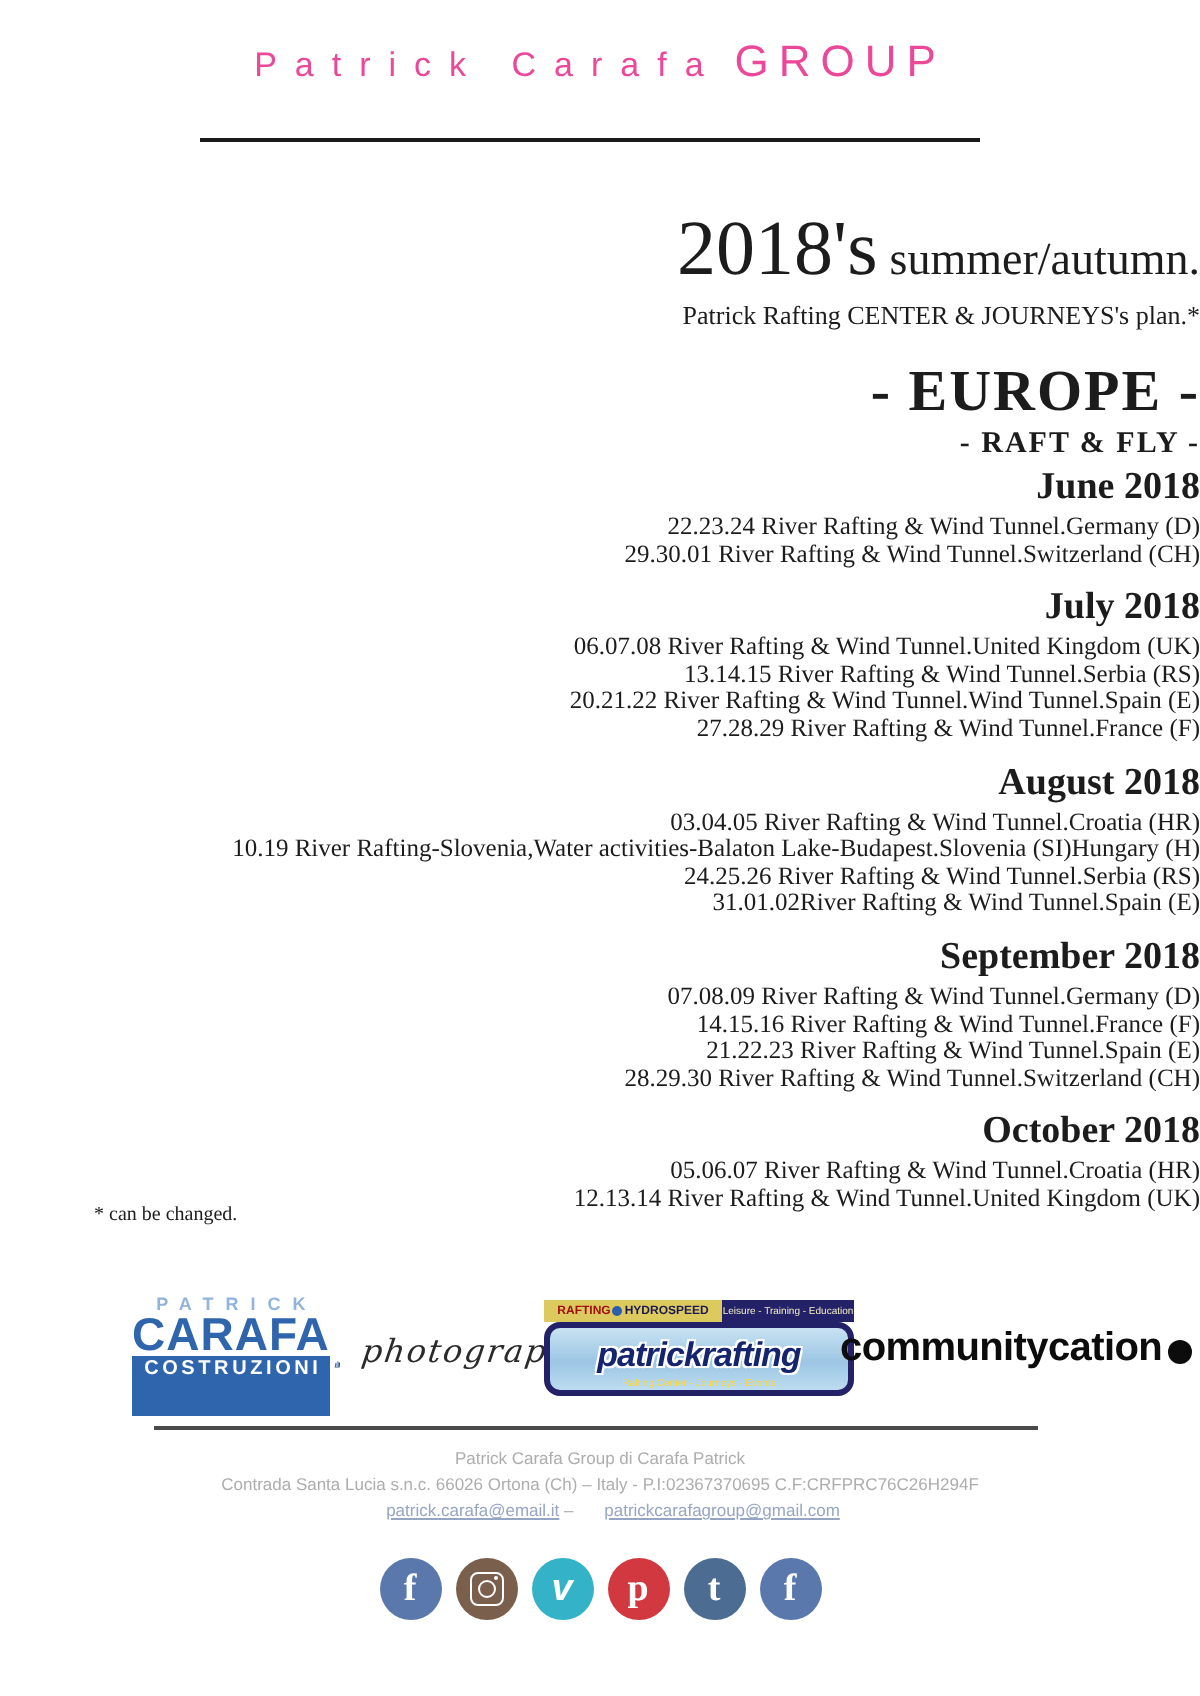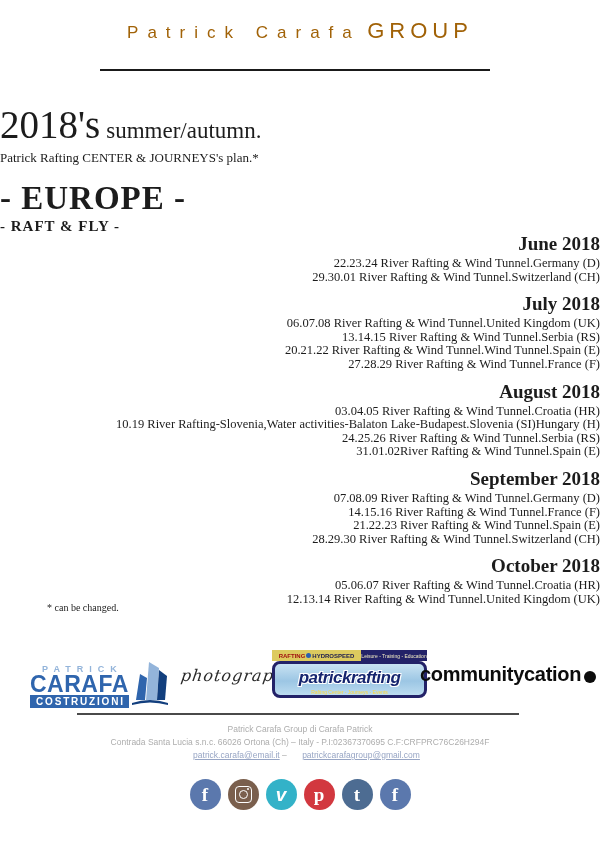--- a/index.html
+++ b/index.html
@@ -4,46 +4,46 @@
 <style>
   * { margin:0; padding:0; box-sizing:border-box; }
   html,body { background:#888; }
   .page {
     position:relative; width:600px; height:848px; margin:0 auto;
     background:#ffffff; overflow:hidden;
     font-family:"Liberation Serif","DejaVu Serif",serif; color:#1c1c1c;
   }
   
   .brand { position:absolute; top:18px; left:0; width:100%; text-align:center;
-           font-family:"Liberation Sans","DejaVu Sans",sans-serif; color:#a16207; }
+           font-family:"Liberation Sans","DejaVu Sans",sans-serif; color:#ec4899; }
   .brand-name { font-size:17px; letter-spacing:9px; }
   .brand-suffix { font-size:22px; letter-spacing:5px; margin-left:2px; }
   .hr-top { position:absolute; top:69px; left:100px; width:390px; height:2px; background:#1a1a1a; }
   
-  .title-block { position:absolute; top:102px; left:0; width:100%; text-align:left; }
+  .title-block { position:absolute; top:102px; left:0; width:100%; text-align:right; }
   .title-year { font-size:39px; }
   .title-season { font-size:23px; margin-left:6px; }
   .title-subtitle { font-size:13px; margin-top:3px; }
-  .title-region { font-size:33px; font-weight:bold; margin-top:14px; letter-spacing:1px; }
+  .title-region { font-size:29px; font-weight:bold; margin-top:14px; letter-spacing:1px; }
   .title-tagline { font-size:15px; font-weight:bold; margin-top:1px; letter-spacing:1px; }
   
   .schedule { position:absolute; top:233px; left:0; width:100%; text-align:right; }
   .month { margin-bottom:9px; }
   .month-title { font-size:19px; font-weight:bold; margin-bottom:2px; }
   .event { font-size:12.5px; line-height:13.6px; }
   
   .footnote { position:absolute; left:47px; top:602px; font-size:10px; }
   
   .logo-costruzioni { position:absolute; left:30px; top:652px; width:140px; height:56px; display:flex; align-items:flex-end;
                       font-family:"Liberation Sans",sans-serif; }
-  .lc-text { display:flex; flex-direction:column; align-items:center; }
+  .lc-text { display:flex; flex-direction:column; align-items:center;margin-left:36px; }
   .lc-top { color:#93b4da; font-size:9px; font-weight:bold; letter-spacing:6px; margin-left:6px; }
   .lc-name { color:#2f65ad; font-size:23px; font-weight:bold; line-height:20px; letter-spacing:.5px; }
   .lc-bottom { background:#2f65ad; color:#fff; font-size:10px; font-weight:bold; letter-spacing:1.8px;
-               padding:1px 3px 1px 5px; margin-top:1px; width:100%; text-align:center; }
+               padding:1px 3px 18px 5px; margin-top:1px; width:100%; text-align:center; }
   .lc-buildings { margin-left:2px; }
 
   .logo-photographia { position:absolute; left:181px; top:666px; width:92px; text-align:center;
                        font-family:"DejaVu Serif",serif; font-style:italic; font-size:16px;
                        letter-spacing:1px; color:#2a2a2a; transform:skewX(-8deg); }
 
   .logo-rafting { position:absolute; left:272px; top:650px; width:155px; height:48px;
                   font-family:"Liberation Sans",sans-serif; }
   .pr-top { display:flex; height:11px; }
   .pr-top-left { flex:1.35; background:#ddca5e; color:#a01010; font-size:6px; font-weight:bold;

